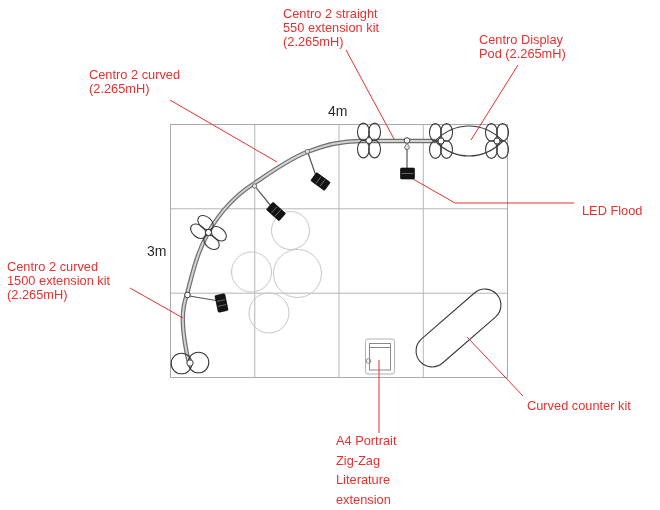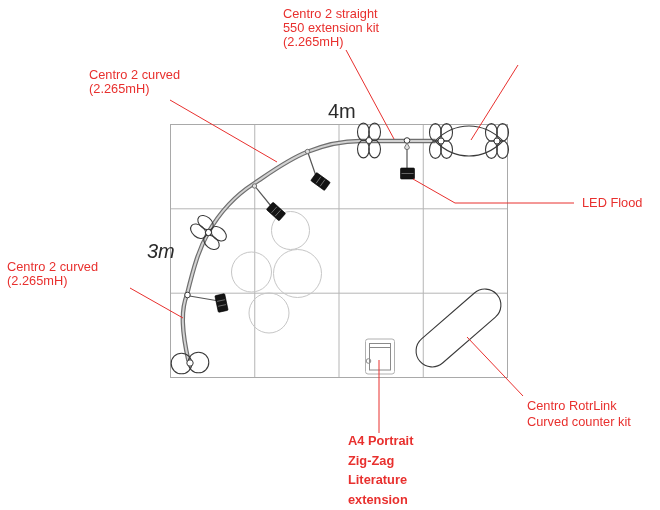--- a/index.html
+++ b/index.html
@@ -35,21 +35,21 @@
   .leader{stroke:var(--annotation);stroke-width:1;fill:none;}
   .lbl{
     position:absolute;color:var(--annotation);
     font-size:12.8px;line-height:14.2px;white-space:nowrap;
   }
   .lbl span{display:block;}
   .lbl-a4{line-height:19.6px;}
   .lbl-rotr{line-height:15.8px;}
   .dim{
     position:absolute;color:var(--dim-text);
-    font-size:20px;line-height:15px;white-space:nowrap;
+    font-size:14px;line-height:15px;white-space:nowrap;
   }
 </style>
 </head>
 <body>
 
 <div id="stage">
 
   <svg id="plan-svg" width="660" height="510" viewBox="0 0 660 510">
 
     <g>
@@ -166,48 +166,52 @@
       <polyline class="leader" points="346,50 394,139"></polyline>
       <polyline class="leader" points="518,65 471,140"></polyline>
       <polyline class="leader" points="413,179 455,203 574,203"></polyline>
       <polyline class="leader" points="130,288 183,318"></polyline>
       <polyline class="leader" points="379,360 379,433"></polyline>
       <polyline class="leader" points="467,337 523,396"></polyline>
     </g>
   </svg>
 
   <div class="dim" style="left:328px;top:104px;">4m</div>
-  <div class="dim" style="left:147px;top:244px;font-style:italic;">3m</div>
+  <div class="dim" style="left:147px;top:244px;">3m</div>
 
   <div class="lbl" style="left:89px;top:68px;">
     <span>Centro 2 curved</span>
     <span>(2.265mH)</span>
   </div>
 
   <div class="lbl" style="left:283px;top:7px;">
     <span>Centro 2 straight</span>
     <span>550 extension kit</span>
     <span>(2.265mH)</span>
   </div>
 
-
-  <div class="lbl" style="left:582px;top:196px;">
+  <div class="lbl" style="left:479px;top:33px;">
+    <span>Centro Display</span>
+    <span>Pod (2.265mH)</span>
+  </div>
+
+  <div class="lbl" style="left:582px;top:204px;">
     <span>LED Flood</span>
   </div>
 
   <div class="lbl" style="left:7px;top:260px;">
     <span>Centro 2 curved</span>
+    <span>1500 extension kit</span>
     <span>(2.265mH)</span>
   </div>
 
-  <div class="lbl lbl-a4" style="left:348px;top:431px;font-weight:bold;">
+  <div class="lbl lbl-a4" style="left:336px;top:431px;">
     <span>A4 Portrait</span>
     <span>Zig-Zag</span>
     <span>Literature</span>
     <span>extension</span>
   </div>
 
   <div class="lbl lbl-rotr" style="left:527px;top:398px;">
-    <span>Centro RotrLink</span>
     <span>Curved counter kit</span>
   </div>
 
 </div>
 
 </body></html>

